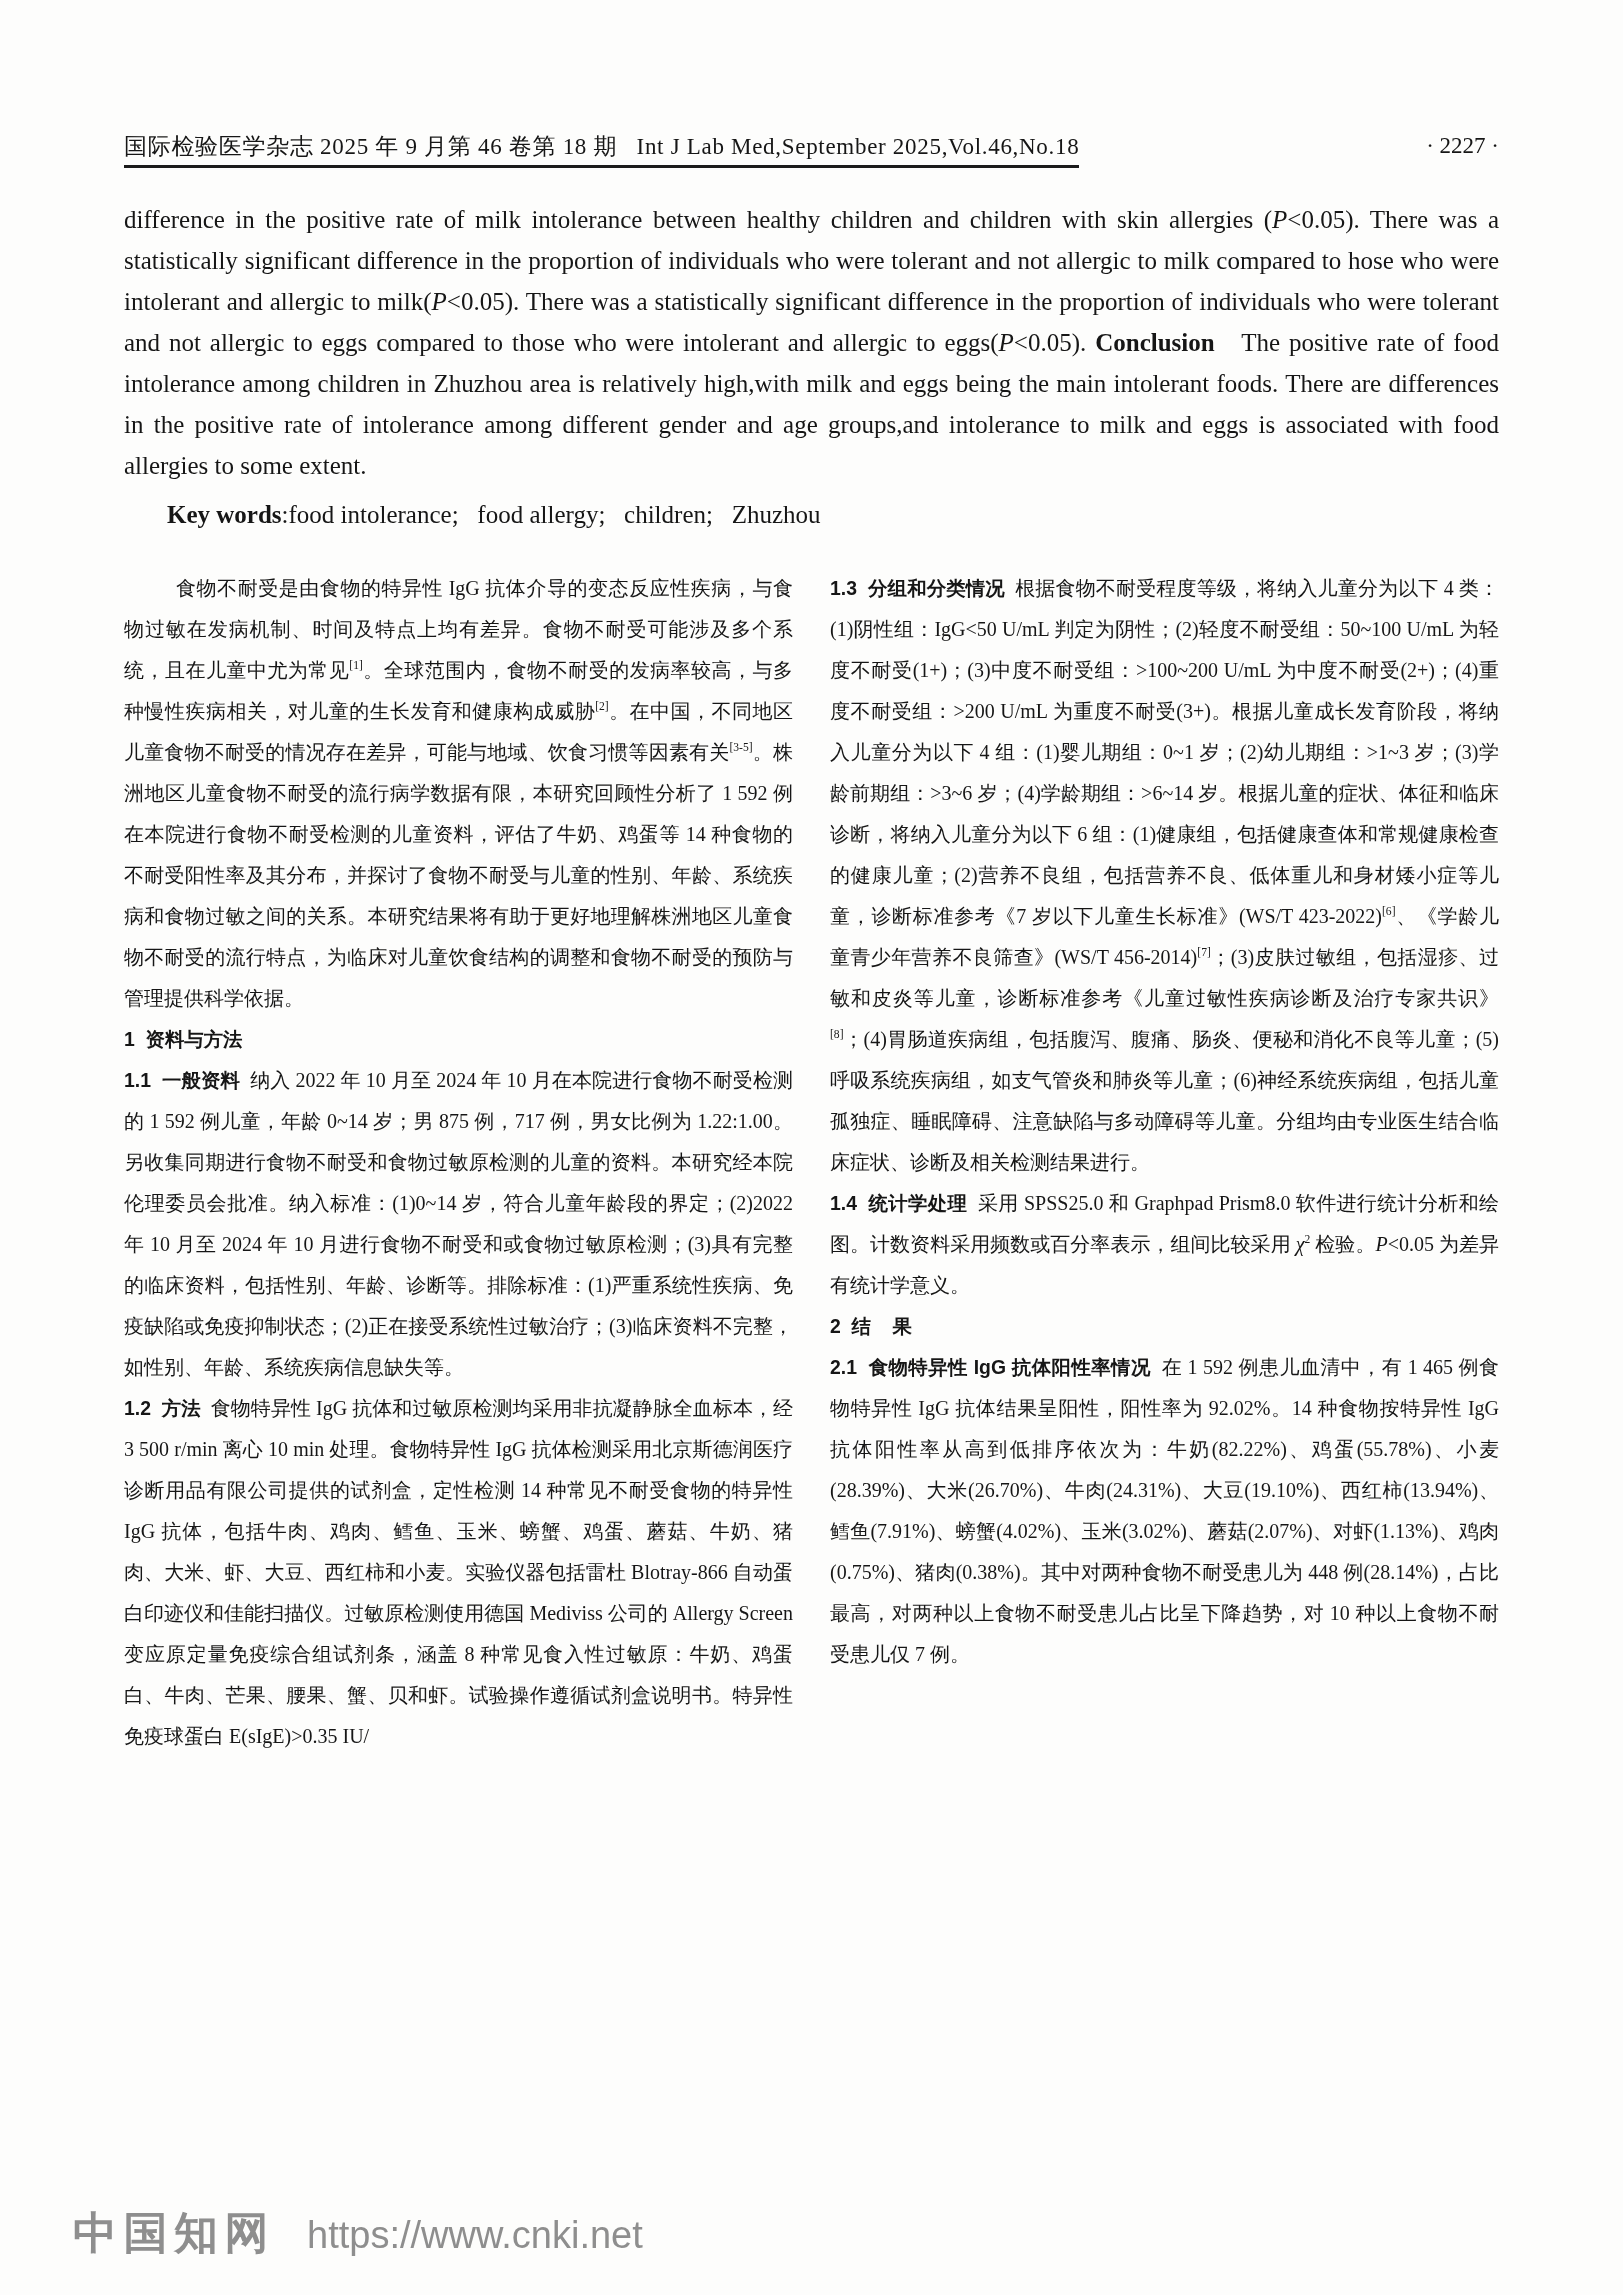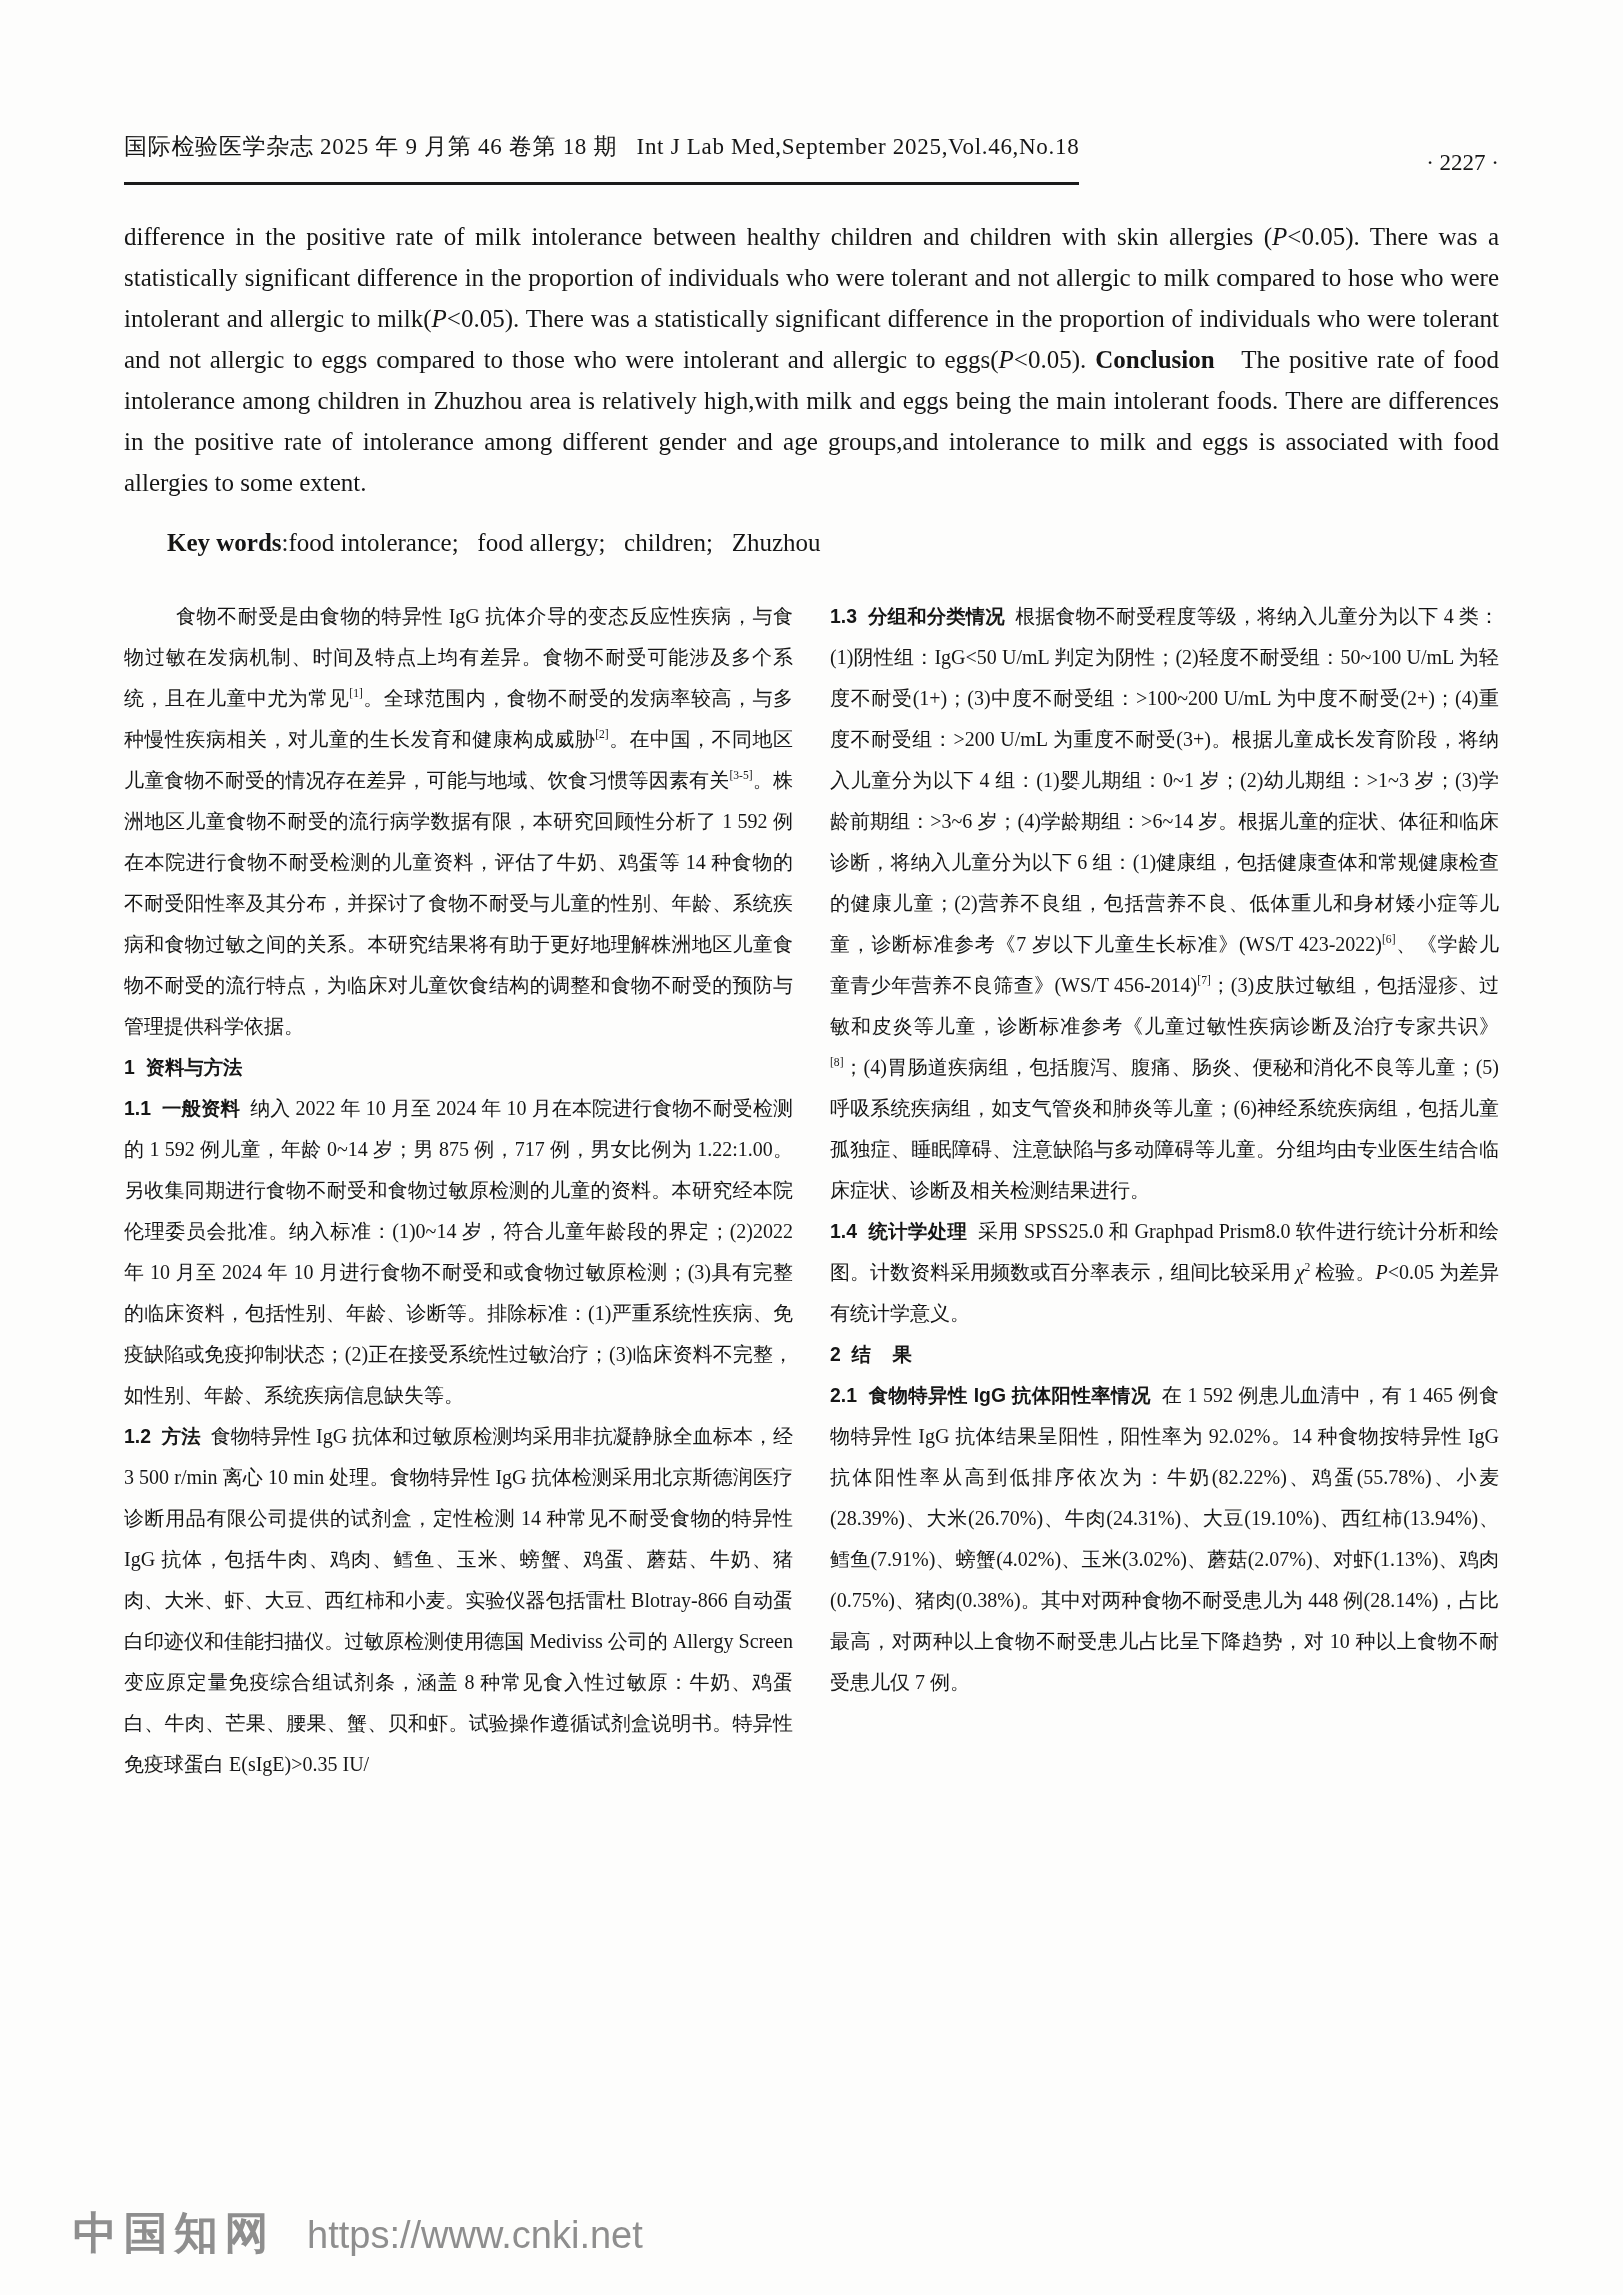--- a/index.html
+++ b/index.html
@@ -6,25 +6,25 @@
   html, body { margin: 0; padding: 0; }
   body {
     width: 1623px; height: 2295px; overflow: hidden;
     background: #fdfdfc; color: #161616;
     font-family: "Liberation Serif", "DejaVu Serif", serif;
     position: relative;
   }
   .content { position: absolute; left: 124px; top: 131px; width: 1375px; }
 
   .header { display: flex; justify-content: space-between; align-items: flex-end; font-size: 23px; }
-  .jinfo { border-bottom: 3.3px solid #1b1b1b; padding-bottom: 20px; letter-spacing: 0.7px; white-space: nowrap; }
+  .jinfo { border-bottom: 3.3px solid #1b1b1b; padding-bottom: 3px; letter-spacing: 0.7px; white-space: nowrap; }
   .pnum  { padding-bottom: 9.2px; white-space: nowrap; }
 
   .abstract { margin-top: 31px; font-size: 25px; line-height: 41px; text-align: justify; }
-  .keywords { margin-top: 19px; font-size: 25px; line-height: 41px; padding-left: 43px; }
+  .keywords { margin-top: 8px; font-size: 25px; line-height: 41px; padding-left: 43px; }
 
   .columns { display: flex; gap: 37px; margin-top: 33px; }
   .col { width: 669px; font-size: 20px; line-height: 41px; text-align: justify; }
 
   .para { margin: 0; }
   .para.ind { text-indent: 52px; }
   .para.h { font-weight: 700; font-family: "Liberation Sans", "DejaVu Sans", sans-serif; }
 
   .seg-b { font-weight: 700; margin-top: 26px; }
   .col .seg-b, .kw-label { font-weight: 700; }

